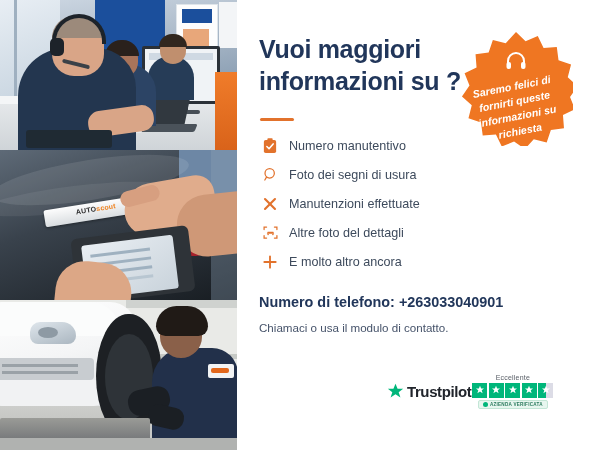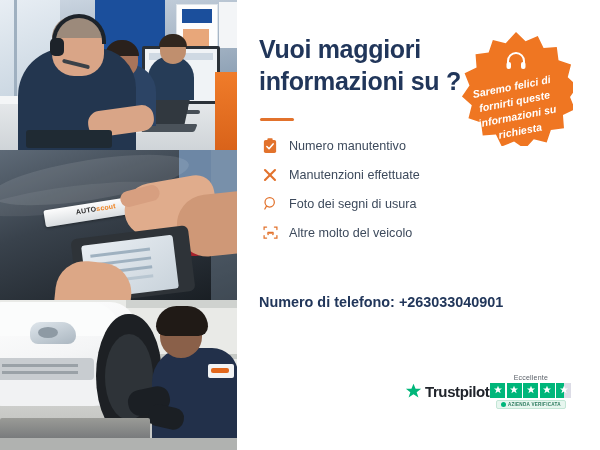--- a/index.html
+++ b/index.html
@@ -120,21 +120,21 @@
   .flist{position:absolute;left:22px;top:132px;width:215px;}
   .frow{display:flex;align-items:center;height:27px;margin-bottom:2px;}
   .fico{width:22px;flex:0 0 22px;display:flex;align-items:center;justify-content:center;color:#e2722c;}
   .flabel{font-size:12.6px;color:#3d4a5c;padding-left:8px;white-space:nowrap;}
 
   
   .phone{position:absolute;left:22px;top:294px;font-size:14.4px;font-weight:bold;color:#21365a;white-space:nowrap;}
   .contact{position:absolute;left:22px;top:319px;width:320px;font-size:11.6px;line-height:1.52;color:#46536a;}
 
   
-  .tp{position:absolute;left:168px;top:374px;display:flex;align-items:center;gap:1px;}
+  .tp{position:absolute;left:150px;top:374px;display:flex;align-items:center;gap:1px;}
   .tp .logo{display:flex;align-items:center;gap:3px;}
   .tp .word{font-size:15px;font-weight:bold;color:#20242b;letter-spacing:-.4px;}
   .tp .rating{display:flex;flex-direction:column;align-items:center;}
   .tp .ecc{font-size:7px;color:#5a6068;margin-bottom:1.5px;letter-spacing:.2px;}
   .tp .stars{display:flex;gap:1.5px;}
   .tp .st{width:15px;height:15px;background:#00b67a;display:flex;align-items:center;justify-content:center;}
   .tp .st.half{background:linear-gradient(90deg,#00b67a 52%,#dcdce6 52%);}
   .tp .verif{margin-top:2px;display:flex;align-items:center;gap:2px;background:#e7f6ef;border:1px solid #c3e6d6;
     border-radius:2px;padding:1px 4px;}
   .tp .verif .dot{width:5px;height:5px;border-radius:50%;background:#00b67a;flex:0 0 5px;}
@@ -248,58 +248,68 @@
             <rect x="1" y="2" width="14" height="15" rx="2" fill="#e2722c"></rect>
             <rect x="5" y="0" width="6" height="3.4" rx="1" fill="#e2722c"></rect>
             <path d="M4.4 9.6 L6.9 12.1 L11.6 6.6" stroke="#ffffff" stroke-width="1.8" fill="none" stroke-linecap="round" stroke-linejoin="round"></path>
           </svg>
         </span>
         <span class="flabel">Numero manutentivo</span>
       </div>
 
       <div class="frow">
         <span class="fico">
+          <svg width="15" height="15" viewBox="0 0 18 18" stroke="#e2722c" stroke-width="1.5" fill="none">
+            <circle cx="8" cy="7.6" r="5.6"></circle>
+            <path d="M4.2 12.1 L2.2 15.6" stroke-linecap="round"></path>
+          </svg>
+        </span>
+        <span class="flabel">Foto dei segni di usura</span>
+      </div>
+
+      <div class="frow">
+        <span class="fico">
           <svg width="16" height="16" viewBox="0 0 18 18" stroke="#e2722c" stroke-width="2.4" stroke-linecap="round" fill="none">
             <path d="M3.4 3.4 L14.6 14.6"></path>
             <path d="M14.6 3.4 L3.4 14.6"></path>
           </svg>
         </span>
         <span class="flabel">Manutenzioni effettuate</span>
-      </div>
-
-      <div class="frow">
-        <span class="fico">
-          <svg width="15" height="15" viewBox="0 0 18 18" stroke="#e2722c" stroke-width="1.5" fill="none">
-            <circle cx="8" cy="7.6" r="5.6"></circle>
-            <path d="M4.2 12.1 L2.2 15.6" stroke-linecap="round"></path>
-          </svg>
-        </span>
-        <span class="flabel">Foto dei segni di usura</span>
       </div>
 
       <div class="frow">
         <span class="fico">
           <svg width="15" height="15" viewBox="0 0 18 18" stroke="#e2722c" stroke-width="1.5" fill="none" stroke-linecap="round">
             <path d="M1.3 5.4 V2.4 H4.3"></path>
               <path d="M13.7 2.4 H16.7 V5.4"></path>
             <path d="M16.7 12.6 V15.6 H13.7"></path>
               <path d="M4.3 15.6 H1.3 V12.6"></path>
             <path d="M4.6 10.6 h8.8 l-1-2.6 H5.6 z" fill="#e2722c" stroke="none"></path>
             <circle cx="6.1" cy="11.4" r="0.95" fill="#e2722c" stroke="none"></circle>
             <circle cx="11.9" cy="11.4" r="0.95" fill="#e2722c" stroke="none"></circle>
           </svg>
         </span>
-        <span class="flabel">Altre molto del veicolo</span>
-      </div>
-
+        <span class="flabel">Altre foto del dettagli</span>
+      </div>
+
+      <div class="frow">
+        <span class="fico">
+          <svg width="16" height="16" viewBox="0 0 18 18" stroke="#e2722c" stroke-width="2.1" stroke-linecap="round">
+            <path d="M9 2.6 V15.4"></path>
+              <path d="M2.6 9 H15.4"></path>
+          </svg>
+        </span>
+        <span class="flabel">E molto altro ancora</span>
+      </div>
 
     </div>
 
     <div class="phone">Numero di telefono: +263033040901</div>
     <div class="contact">
+      <div>Chiamaci o usa il modulo di contatto.</div>
     </div>
 
     <div class="tp">
       <div class="logo">
         <svg width="17" height="17" viewBox="0 0 20 20">
           <path d="M10 0.8 L12.45 6.9 L19 6.9 L13.75 10.9 L15.8 17.2 L10 13.3 L4.2 17.2 L6.25 10.9 L1 6.9 L7.55 6.9 Z" fill="#00b67a"></path>
         </svg>
         <span class="word">Trustpilot</span>
       </div>
       <div class="rating">

